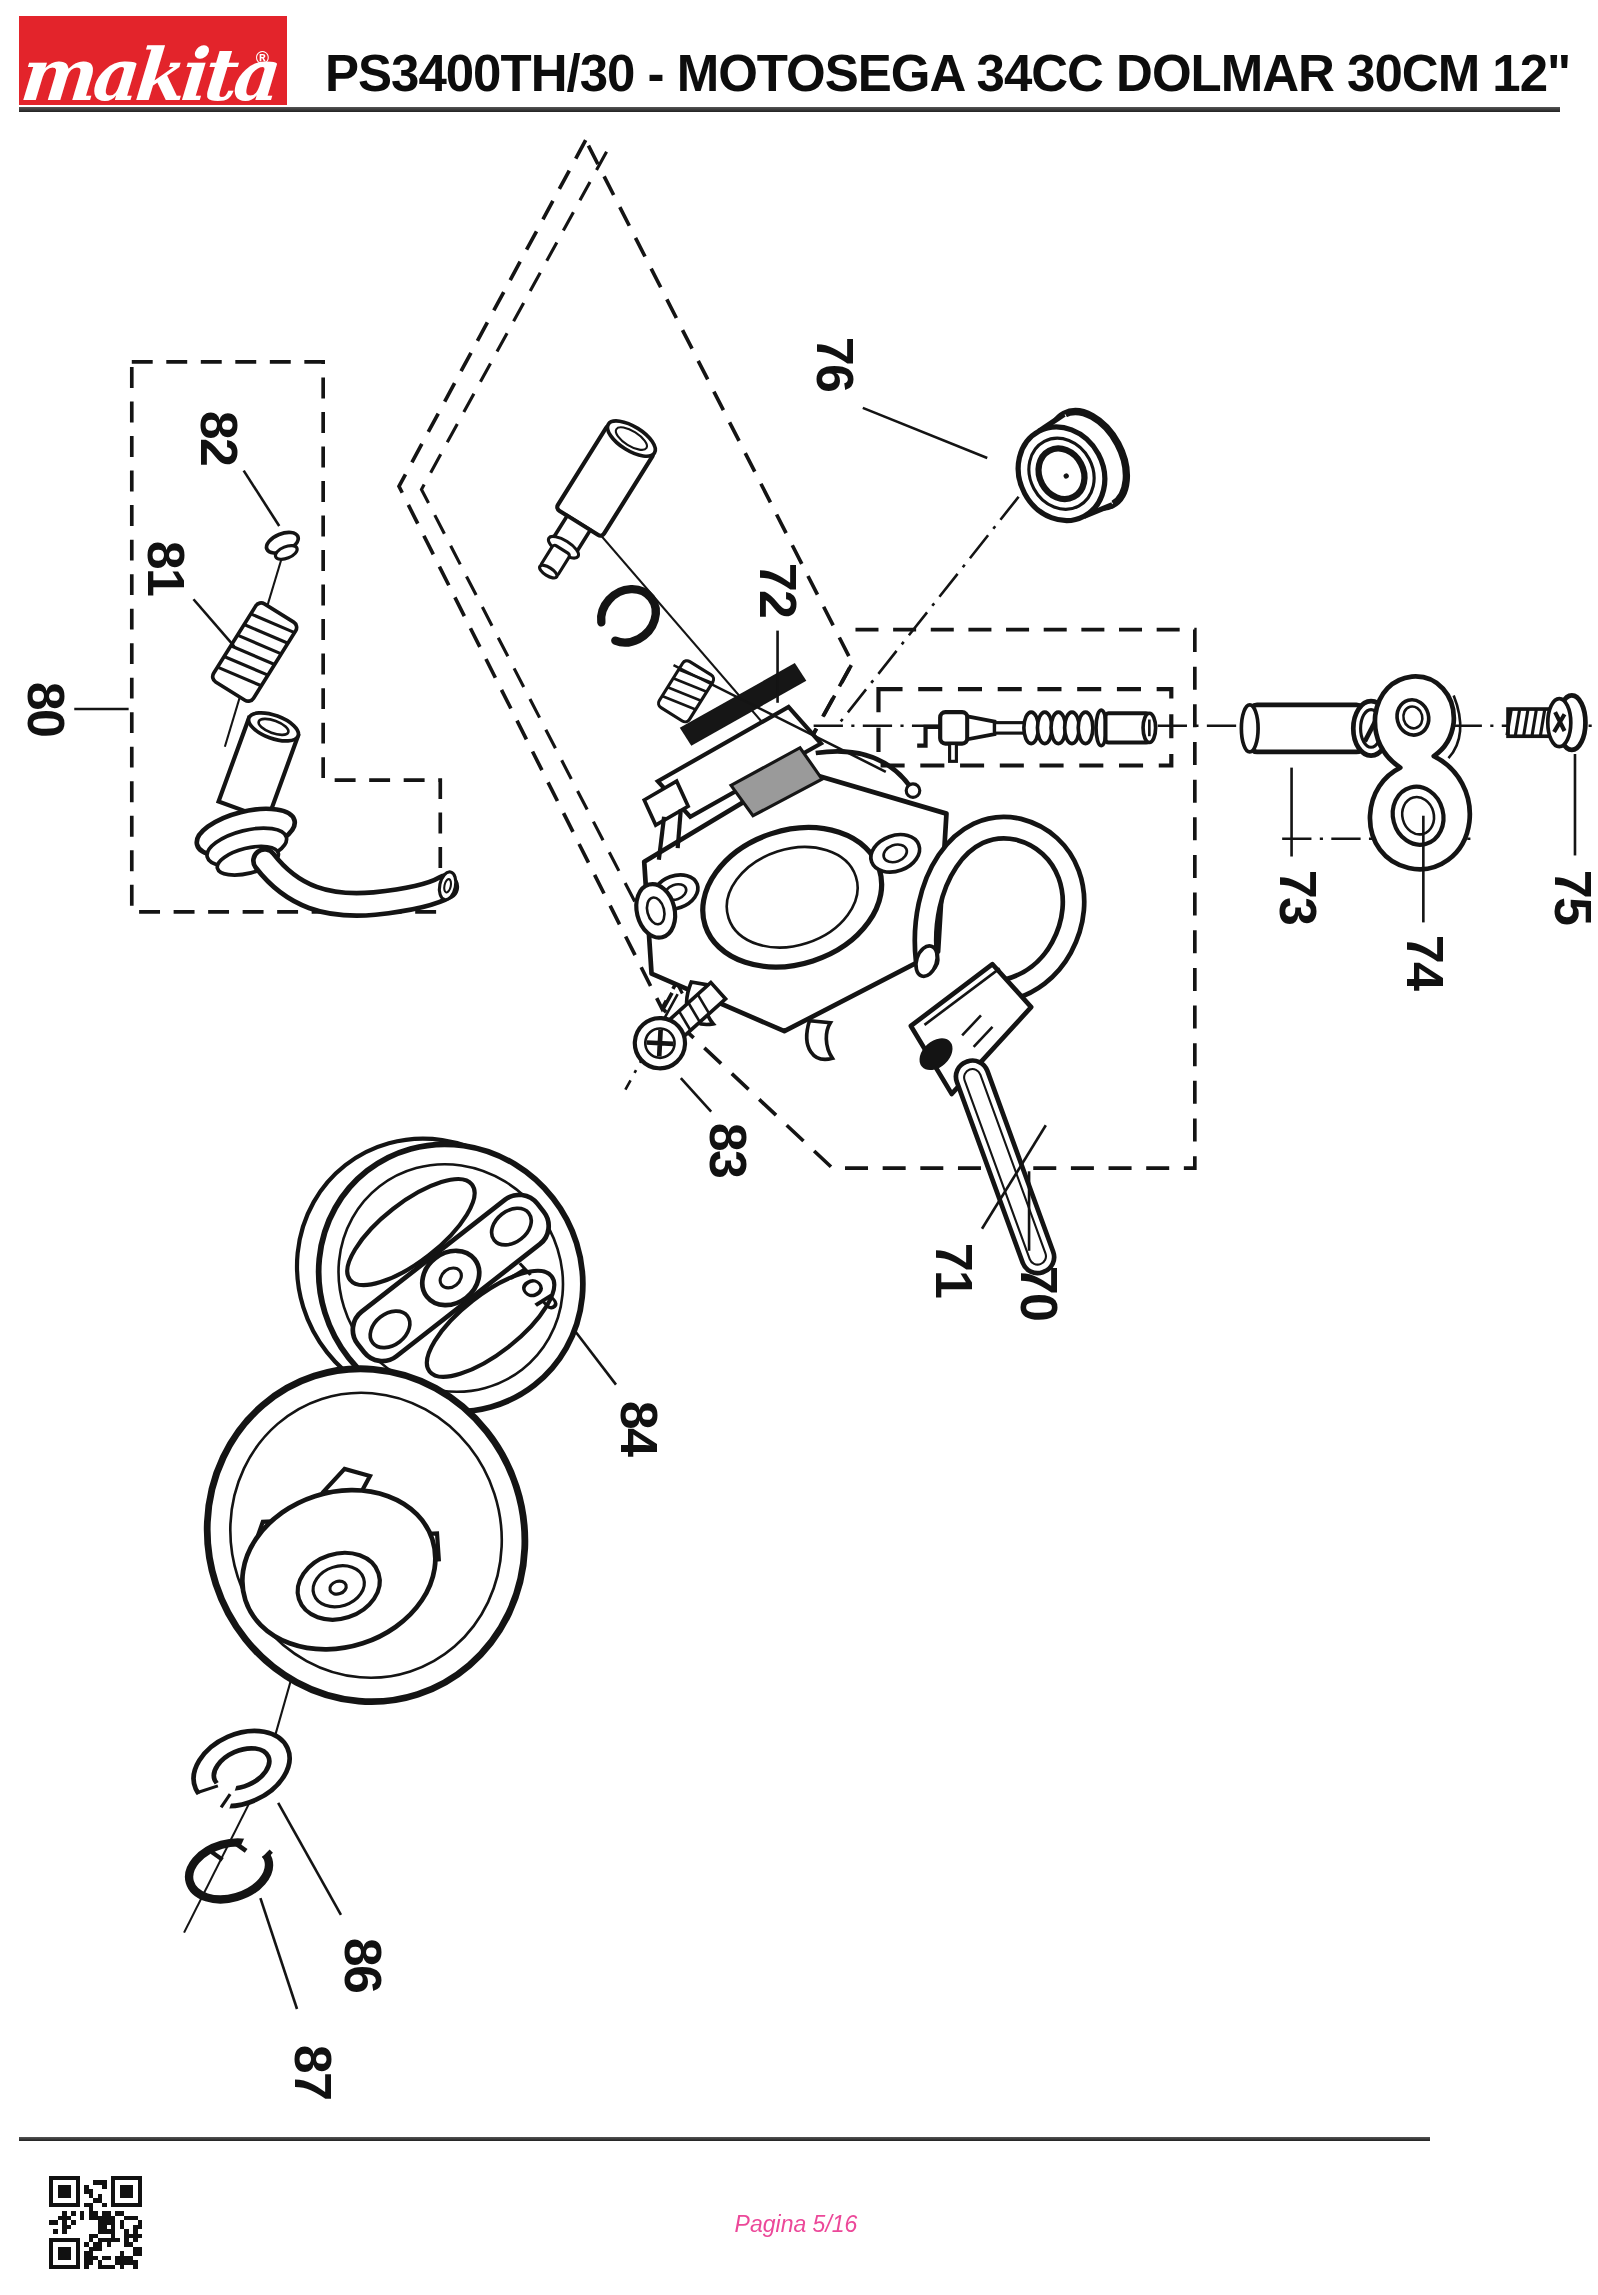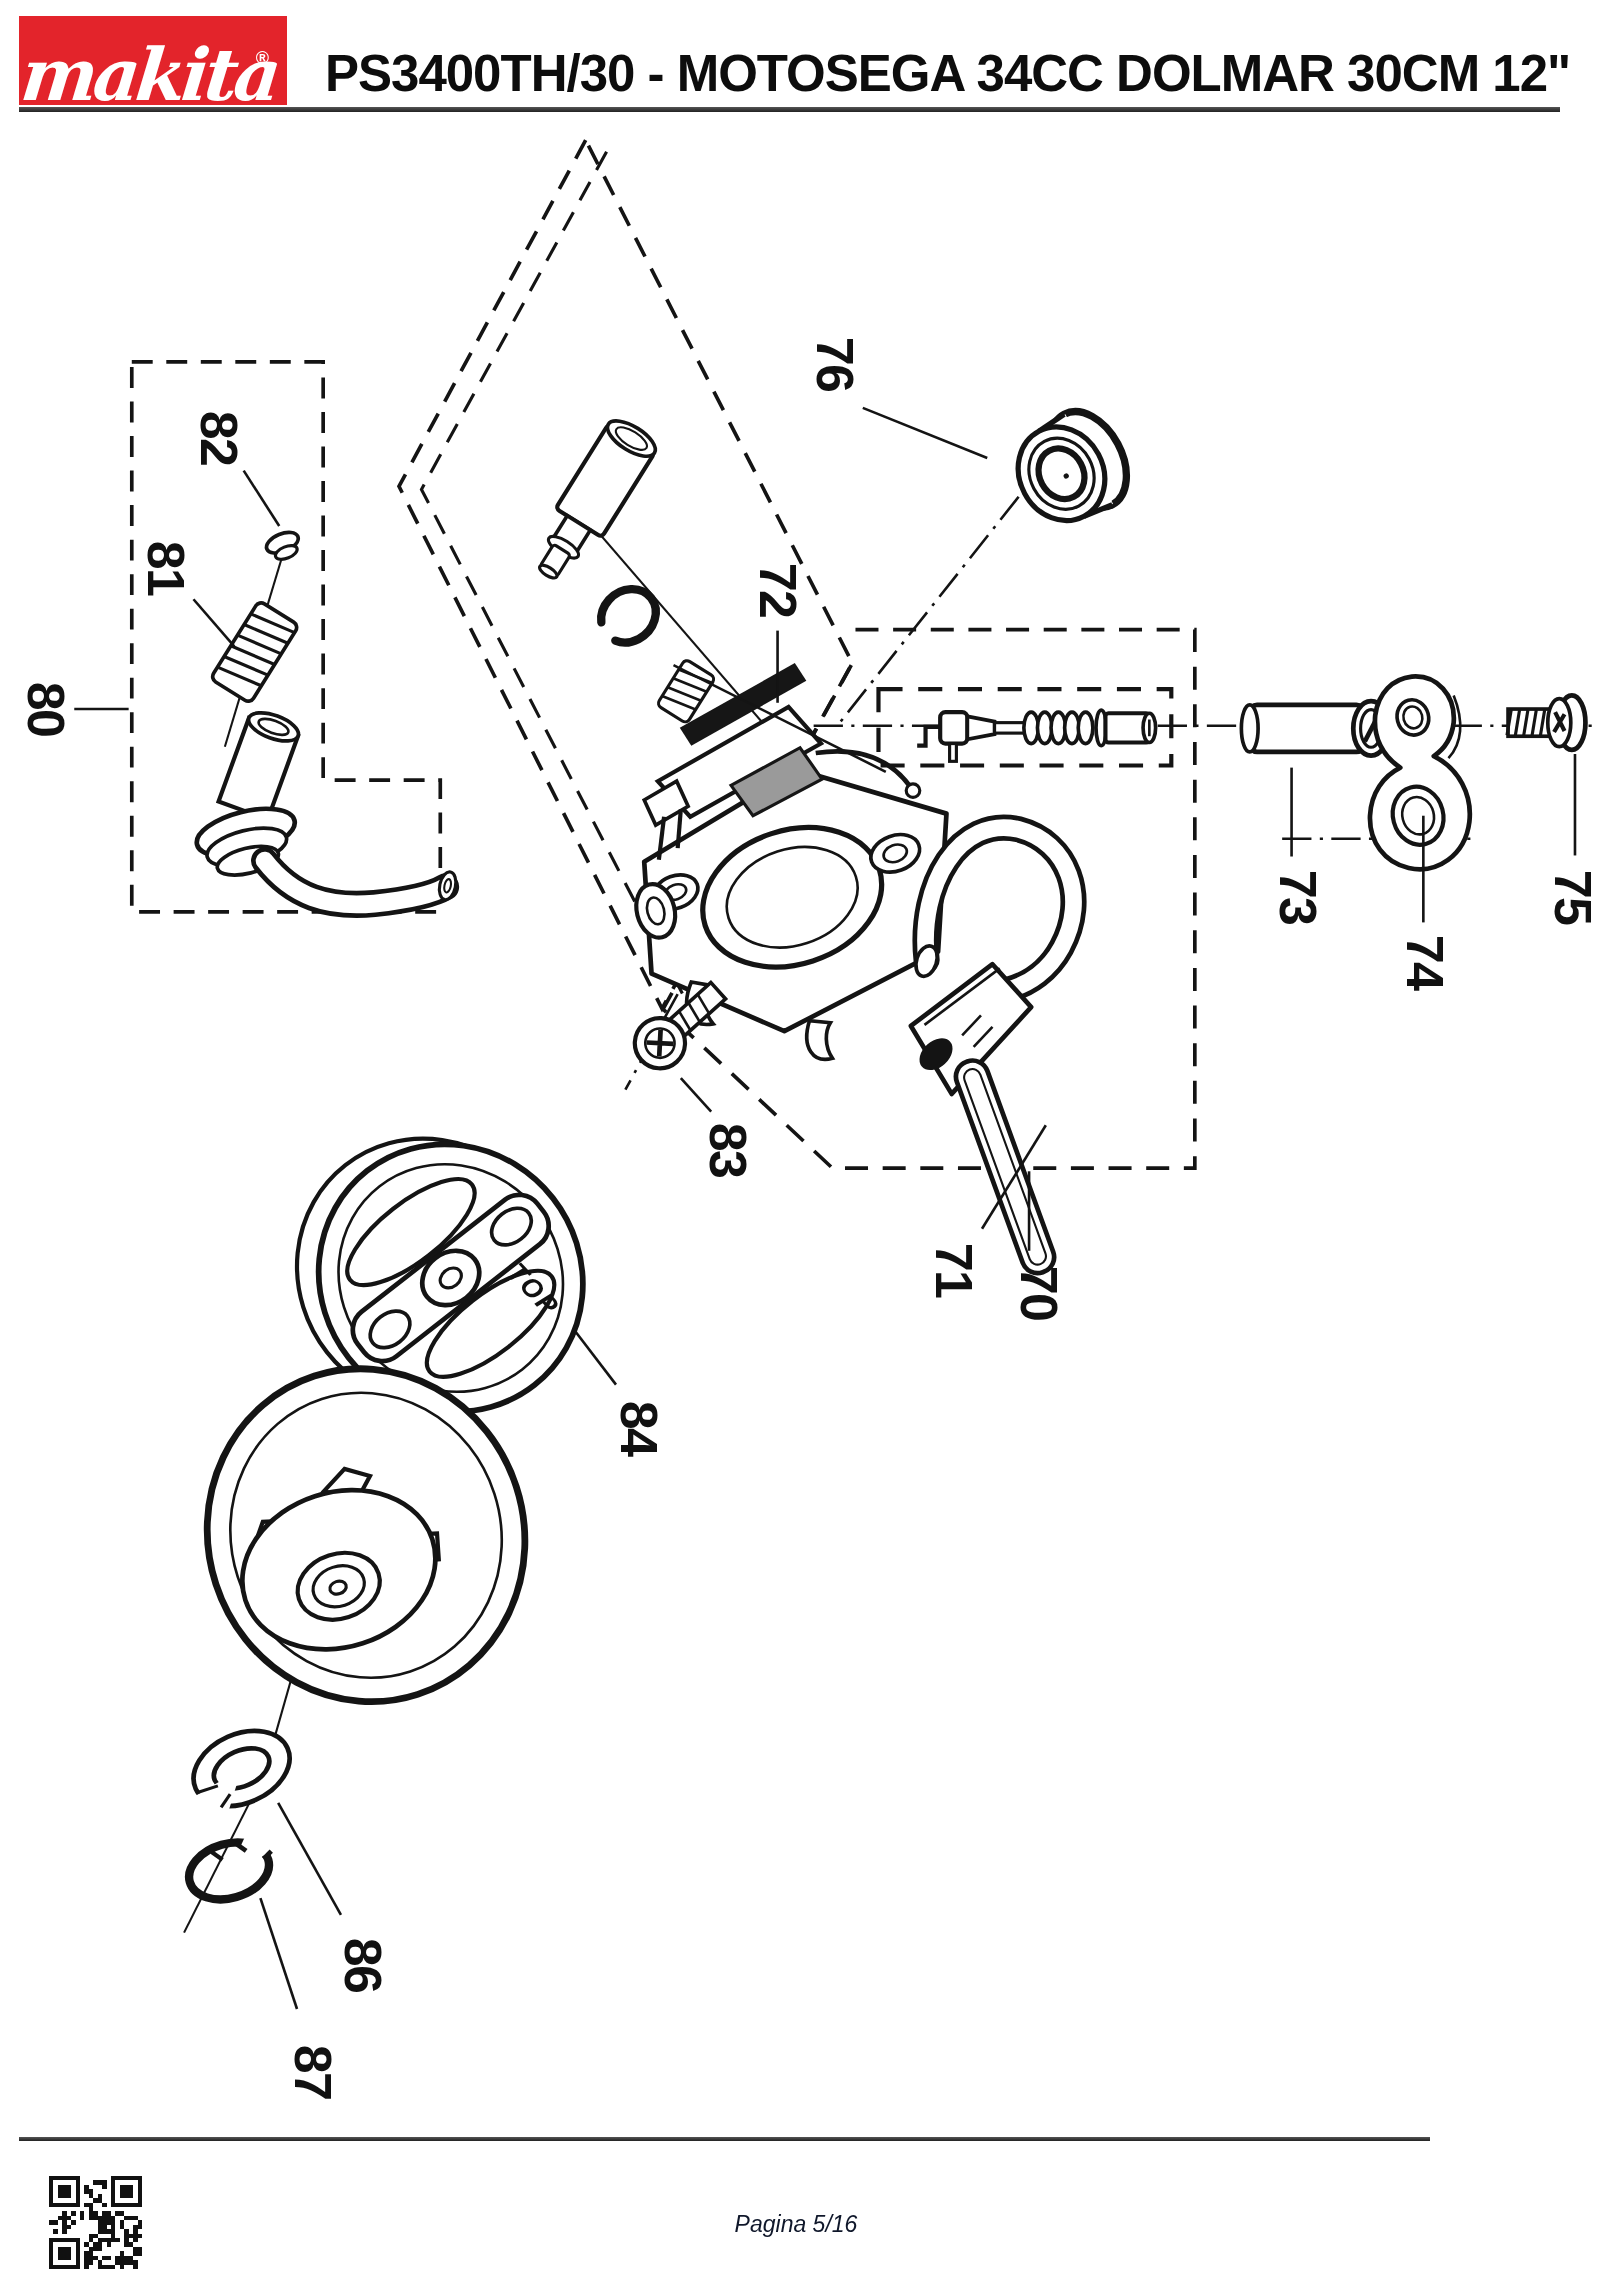--- a/index.html
+++ b/index.html
@@ -51,21 +51,21 @@
   }
   .engraving{
     position:absolute;
     font-size:27px;font-weight:bold;font-style:italic;color:#111;
     letter-spacing:2.1px;white-space:nowrap;
     transform:translate(-50%,-50%) rotate(47deg);
   }
   
   .page-number{
     position:absolute;left:639px;top:2211px;width:314px;
-    text-align:center;font-style:italic;font-size:23px;color:#0f172a;
+    text-align:center;font-style:italic;font-size:23px;color:#ec4899;
   }
   .qr{position:absolute;left:49px;top:2176px;width:93px;height:93px;}
   .qr svg{width:100%;height:100%;}
   
   .d7{fill:none;stroke:#141414;stroke-width:7;}
   .d6{fill:none;stroke:#141414;stroke-width:6;}
   .cl{fill:none;stroke:#141414;stroke-width:5;}
   .ax{fill:none;stroke:#141414;stroke-width:4;}
   .ld{fill:none;stroke:#141414;stroke-width:5;}
   .pw6{fill:#fff;stroke:#141414;stroke-width:6;}

